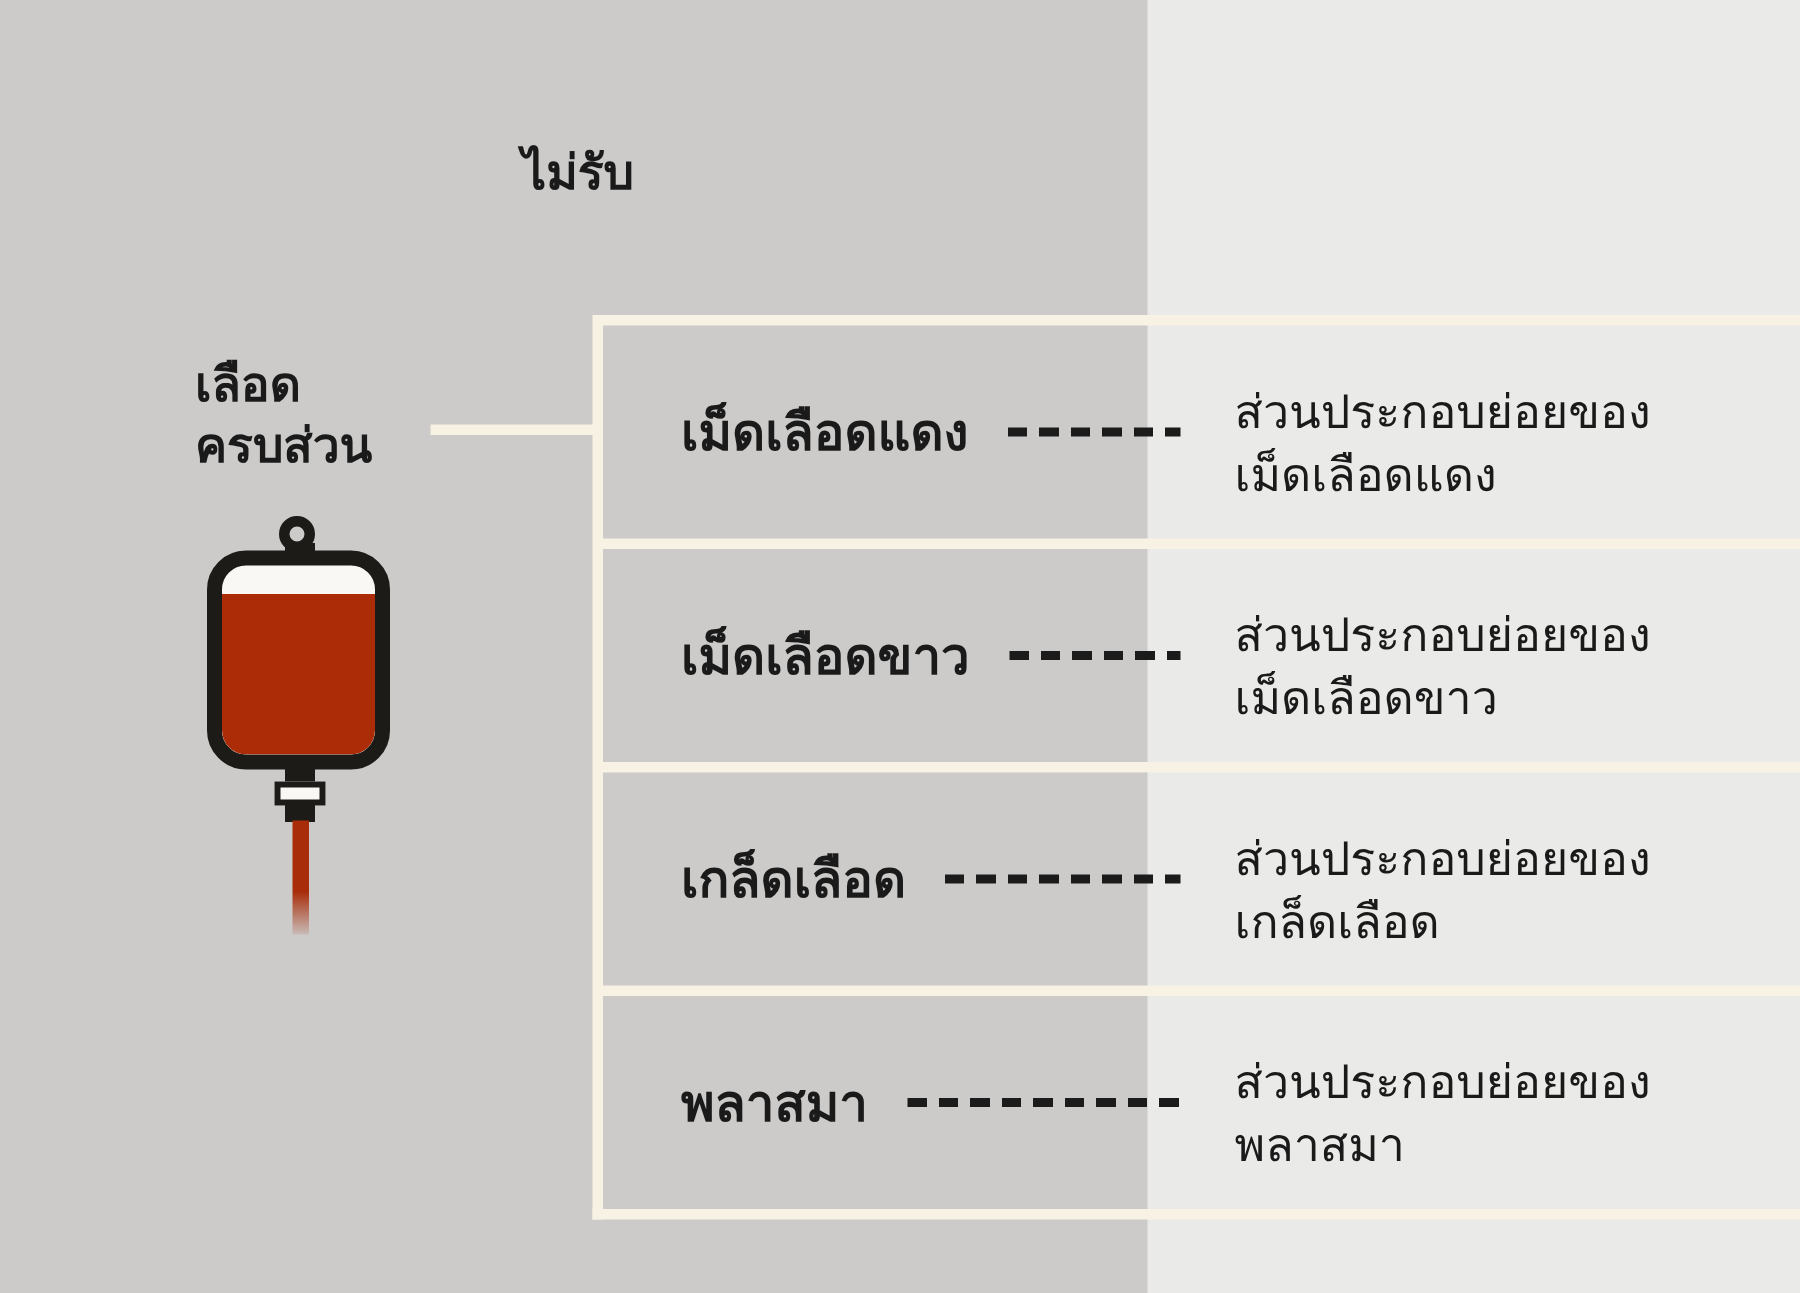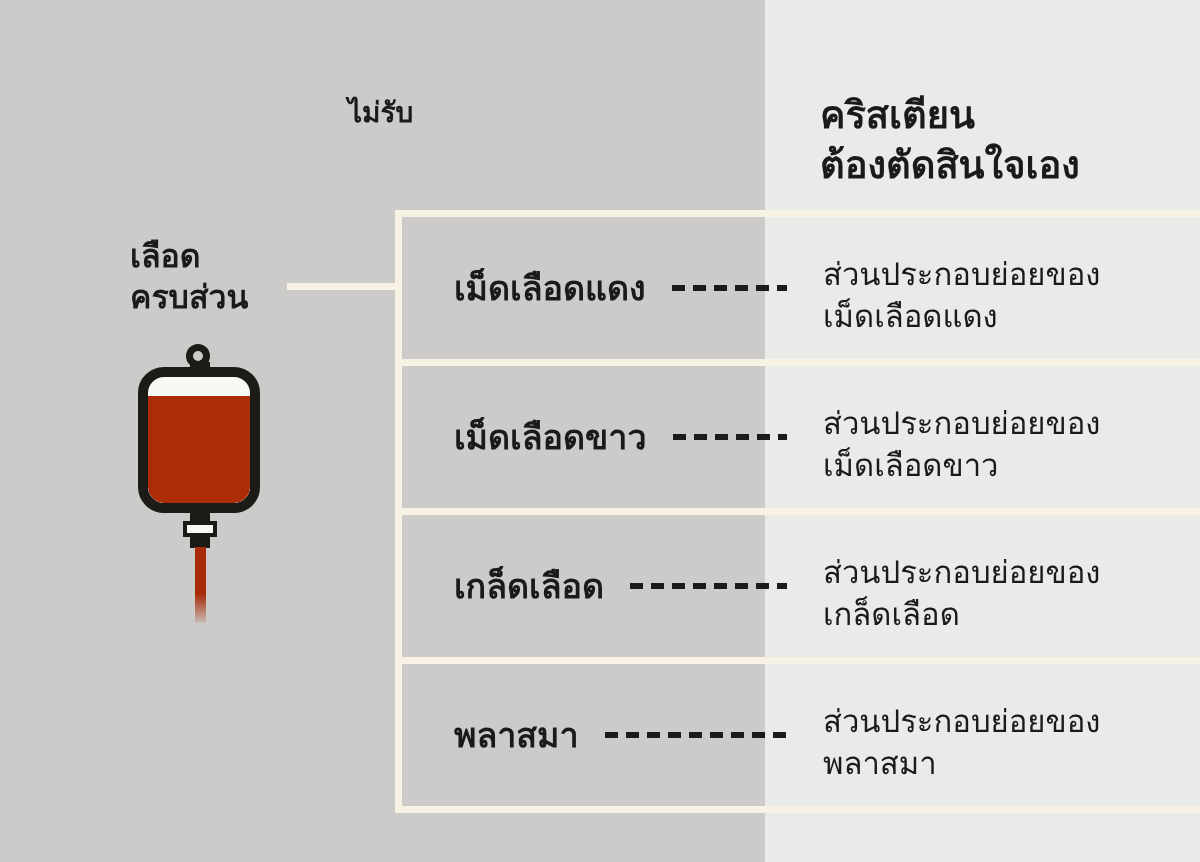--- a/index.html
+++ b/index.html
@@ -10,21 +10,21 @@
     overflow:hidden;
     font-family:"Liberation Sans", sans-serif;
     color:#1a1a1a;
   }
   .right-col{
     position:absolute;left:765px;top:0;width:435px;height:862px;
     background:#eaeae8;
   }
   .hdr-left{
     position:absolute;left:348px;top:96px;
-    font-size:28px;font-weight:700;line-height:1.2;
+    font-size:32px;font-weight:700;line-height:1.2;
   }
   .hdr-right{
     position:absolute;left:820px;top:90px;
     font-size:38px;font-weight:700;line-height:1.32;
     white-space:pre-line;
   }
   .whole-blood-label{
     position:absolute;left:130px;top:236px;
     font-size:32px;font-weight:700;line-height:1.28;
     white-space:pre-line;
@@ -95,22 +95,20 @@
 </style>
 </head>
 <body>
 
 <div class="canvas">
 
   <div class="right-col"></div>
 
   <div class="hdr-left">ไม่รับ</div>
 
-  <div class="hdr-right">คริสเตียน
-ต้องตัดสินใจเอง</div>
 
   <div class="whole-blood-label">เลือด
 ครบส่วน</div>
 
   <div class="connector"></div>
 
   <div class="bag">
     <div class="bag-ring"></div>
     <div class="bag-tab"></div>
     <div class="bag-body">

